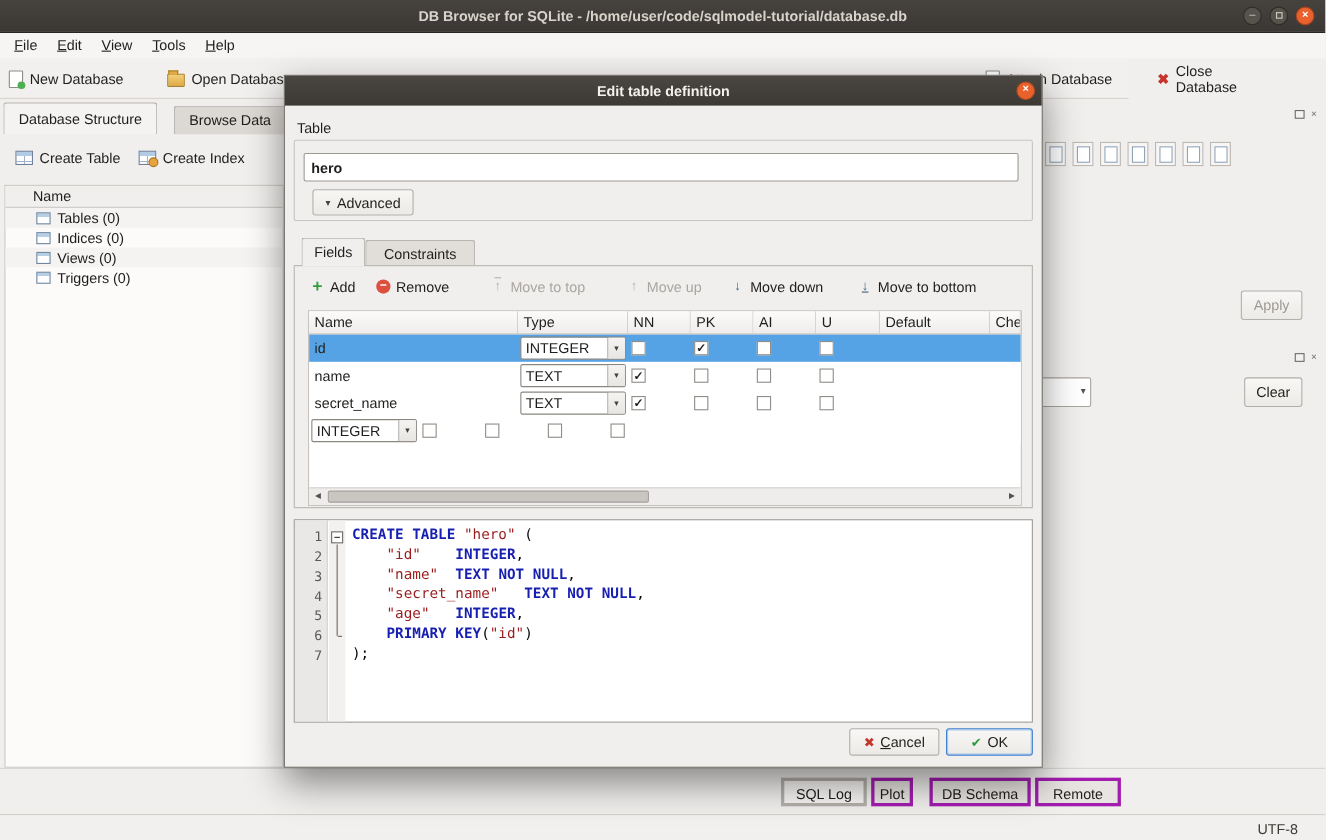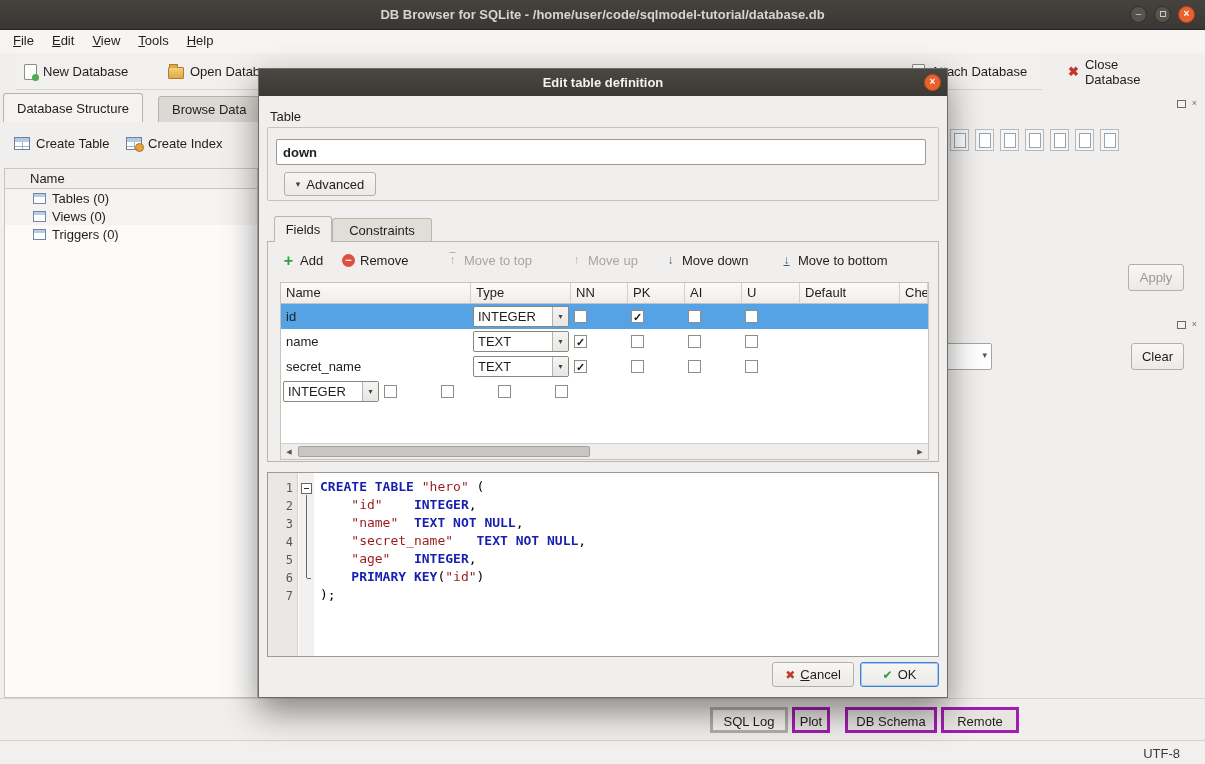--- a/index.html
+++ b/index.html
@@ -11,21 +11,21 @@
   #titlebar .t{color:#d8d4cc;font-weight:bold}
   .winbtns{position:absolute;right:10px;top:6px;display:flex;gap:7px}
   .winbtn{width:17px;height:17px;border-radius:50%;background:#56534d;border:1px solid #2e2c28;color:#cfccc5;font-size:10px;line-height:14px;text-align:center}
   .winbtn .maxsq{display:inline-block;width:6px;height:6px;border:1px solid #cfccc5;margin-top:4px}
   .winbtn.close{background:#e9622e;border-color:#a9441e;color:#fff;font-weight:bold}
 
   #menubar{position:absolute;left:0;top:30px;width:1205px;height:23px;background:#f7f5f3;display:flex;padding-left:4px}
   .menu-item{padding:3px 9px}
   .menu-item::first-letter{text-decoration:underline}
 
-  #toolbar{position:absolute;left:16px;top:53px;width:1026px;height:37px;background:#f2f0ee;border-bottom:1px solid #d7d3cf}
+  #toolbar{position:absolute;left:0;top:53px;width:1026px;height:37px;background:#f2f0ee;border-bottom:1px solid #d7d3cf}
   .tbitem{position:absolute;top:6px;height:25px;display:flex;align-items:center;gap:6px}
   .ico-doc{width:13px;height:16px;background:#fff;border:1px solid #8f8b86;border-radius:1px;position:relative}
   .ico-doc::after{content:"";position:absolute;right:-3px;bottom:-2px;width:7px;height:7px;background:#4caf50;border-radius:50%}
   .ico-folder{width:16px;height:12px;background:linear-gradient(#f3cf7a,#e0ab45);border:1px solid #ad8129;border-radius:1px;position:relative;margin-top:3px}
   .ico-folder::before{content:"";position:absolute;left:0;top:-4px;width:7px;height:3px;background:#e0ab45;border:1px solid #ad8129;border-bottom:none}
   .ico-x{color:#c6352b;font-weight:bold;font-size:13px}
 
   #maintabs{position:absolute;left:0;top:90px;width:1205px;height:32px;background:#f1efed}
   .mtab{position:absolute;bottom:0;display:flex;align-items:center;padding:0 13px;border:1px solid #b7b3af;border-bottom:none;border-radius:3px 3px 0 0}
   .mtab.active{background:#f5f3f1;height:29px}
@@ -185,20 +185,24 @@
   <span>Create Index</span>
 </div>
 
 <div id="tree">
   <div class="hdr">Name</div>
   <div id="treebody">
       <div class="trow alt">
         <span class="tree-ico"></span>
         <span>Tables (0)</span>
       </div>
+      <div class="trow">
+        <span class="tree-ico"></span>
+        <span>Indices (0)</span>
+      </div>
       <div class="trow alt">
         <span class="tree-ico"></span>
         <span>Views (0)</span>
       </div>
       <div class="trow">
         <span class="tree-ico"></span>
         <span>Triggers (0)</span>
       </div>
     </div>
 </div>
@@ -236,21 +240,21 @@
 </div>
 
 <div id="dialog">
   <div id="dlg-title">
     <span>Edit table definition</span>
     <span id="dlg-close">×</span>
   </div>
 
   <div id="grp-label">Table</div>
   <div id="grp-frame"></div>
-  <div id="table-name">down</div>
+  <div id="table-name">hero</div>
   <div id="adv-btn">
     <span class="advarrow">▾</span>
     <span>Advanced</span>
   </div>
 
   <div class="dtab" id="tab-fields">Fields</div>
   <div class="dtab" id="tab-constraints">Constraints</div>
 
   <div id="dlg-pane">
     <div id="fields-toolbar">

